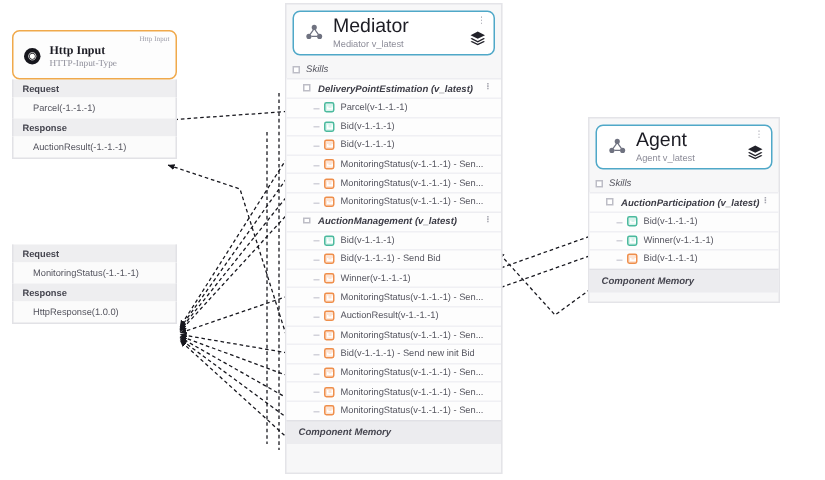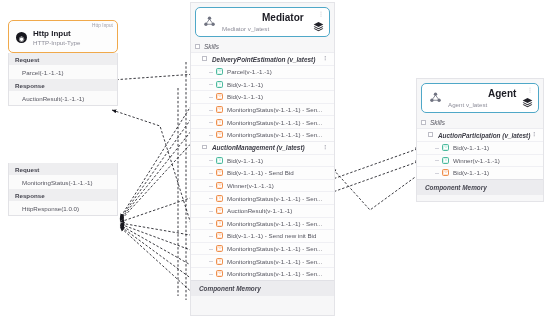--- a/index.html
+++ b/index.html
@@ -8,21 +8,21 @@
     background:#ffffff;
     font-family:"Liberation Sans","DejaVu Sans",sans-serif;
     font-size:7px;color:#3c3c46;
   }
   #edges{position:absolute;left:0;top:0;width:550px;height:320px;z-index:1;}
 
   
   .httpcard{position:absolute;z-index:3;width:110px;}
   .httpcard .head{
     background:#fdfdfd;border:1.4px solid #f0a94b;border-radius:5px;
-    height:33px;position:relative;box-sizing:border-box;
+    height:33px;position:relative;box-sizing:border-box;font-family:Liberation Serif, serif;
   }
   .httpcard .badge{
     position:absolute;right:4px;top:1.5px;font-size:4.6px;color:#9a9aa6;
     letter-spacing:.1px;
   }
   .httpcard .hrow{display:flex;align-items:center;height:33px;padding-left:7px;box-sizing:border-box;}
   .dot-icon{width:11px;height:11px;border-radius:50%;background:#16161d;
     flex:0 0 auto;margin-right:6px;position:relative;}
   .dot-icon i{position:absolute;left:50%;top:50%;transform:translate(-50%,-50%);
     color:#fff;font-style:normal;font-size:7px;line-height:1;}
@@ -44,21 +44,21 @@
   
   .panel{position:absolute;z-index:3;background:#f7f7f8;
     border:1px solid #e4e4e8;box-sizing:border-box;}
   .panel .phead{
     margin:4px;background:#ffffff;border:1.4px solid #4fa8c8;border-radius:5px;
     height:30px;position:relative;box-sizing:border-box;display:flex;align-items:center;
     padding-left:7px;
   }
   .panel .phead .ico{flex:0 0 auto;margin-right:6px;}
   .panel .tt{line-height:1.15;}
-  .panel .t1{font-size:10px;font-weight:bold;color:#1c1c24;margin-left:40px;}
+  .panel .t1{font-size:13px;font-weight:normal;color:#1c1c24;}
   .panel .t2{font-size:6.2px;color:#8d8d99;margin-top:1px;}
   .kebab{position:absolute;right:5px;top:3px;color:#9a9aa6;font-size:6px;line-height:1;}
   .layers{position:absolute;right:5px;bottom:3px;}
 
   .skills-lbl{font-size:6.4px;font-style:italic;color:#55555f;
     padding:2px 0 2px 13px;position:relative;}
   .tree-box{position:absolute;width:4.5px;height:4.5px;border:1px solid #bdbdc6;
     background:#fff;box-sizing:border-box;}
 
   .skill-grp{font-size:6.4px;font-style:italic;font-weight:bold;color:#3c3c46;
@@ -270,21 +270,21 @@
     <div class="srow">
         <span class="dash"></span>
         <span class="sq out"></span>
         <span class="txt">MonitoringStatus(v-1.-1.-1) - Sen...</span>
       </div>
   </div>
 
   <div class="memo">Component Memory</div>
 </div>
 
-<div class="panel" style="left:416px;top:78px;width:128px;height:124px;">
+<div class="panel" style="left:392px;top:78px;width:128px;height:124px;">
   <div class="phead">
     <span class="ico">
       <svg width="13" height="13" viewBox="0 0 16 16">
           <g fill="#6f7280">
         <circle cx="8" cy="4" r="2.1"></circle>
             <circle cx="3.6" cy="11.4" r="2.1"></circle>
             <circle cx="12.4" cy="11.4" r="2.1"></circle>
         <path d="M7.3 6 L4.6 9.7 M8.7 6 L11.4 9.7 M5.6 11.4 L10.4 11.4" stroke="#6f7280" stroke-width="1" fill="none"></path>
       </g>
         </svg>

